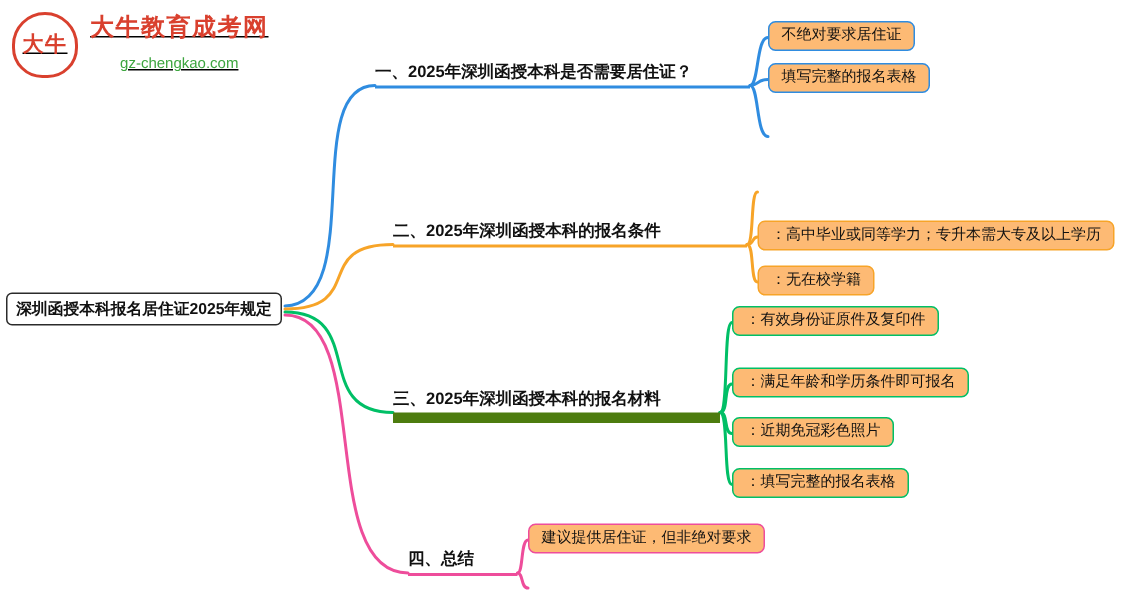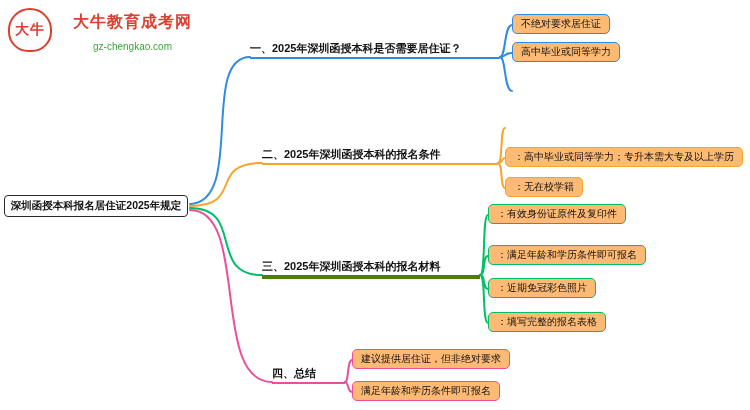--- a/index.html
+++ b/index.html
@@ -7,21 +7,21 @@
     position:relative;width:750px;height:410px;overflow:hidden;
     background:#ffffff;
     font-family:"Liberation Sans","DejaVu Sans",sans-serif;
   }
   .links{position:absolute;left:0;top:0;}
   .links path{fill:none;stroke-width:2;stroke-linecap:round;}
   .stroke-b1{stroke:#2f8ce0;} .stroke-b2{stroke:#f7a428;}
   .stroke-b3{stroke:#00bf66;} .stroke-b4{stroke:#ee4d9b;}
 
   
-  .logo{position:absolute;left:8px;top:8px;display:flex;align-items:flex-end;gap:21px;}
+  .logo{position:absolute;left:8px;top:8px;display:flex;align-items:flex-start;gap:8px;text-decoration:underline;}
   .logo-mark{
     width:40px;height:40px;border:2px solid #d9402e;border-radius:50% 50% 46% 46%;
     display:flex;align-items:center;justify-content:center;
     color:#d9402e;font-weight:bold;font-size:14px;letter-spacing:1px;background:#fff;
   }
   .logo-title{color:#d9402e;font-weight:bold;font-size:16px;letter-spacing:1px;}
   .logo-domain{color:#3da53f;font-size:10px;text-align:center;margin-top:8px;}
 
   
   .node-root{
@@ -29,21 +29,21 @@
     border:1.5px solid #2b2b2b;border-radius:4px;background:#fff;
     font-size:10.5px;font-weight:600;color:#111;
     display:flex;align-items:center;justify-content:center;white-space:nowrap;
   }
   .branch{
     position:absolute;height:16px;font-size:11px;font-weight:bold;color:#111;
     white-space:nowrap;line-height:14px;
   }
   .branch.b1{left:250px;top:41px;width:250px;border-bottom:2px solid #2f8ce0;}
   .branch.b2{left:262px;top:147px;width:236px;border-bottom:2px solid #f7a428;}
-  .branch.b3{left:262px;top:259px;width:218px;border-bottom:4px solid #4d7c0f;}
+  .branch.b3{left:262px;top:259px;width:218px;border-bottom:7px solid #4d7c0f;}
   .branch.b4{left:272px;top:366px;width:73px;border-bottom:2px solid #ee4d9b;}
 
   .leaf{
     position:absolute;background:#fdba74;color:#111;
     font-size:10px;line-height:14px;white-space:nowrap;
     padding:2px 8px;border-radius:5px;border:1.5px solid #999;
   }
   .leaf.c1{border-color:#2f8ce0;}
   .leaf.c2{border-color:#f7a428;}
   .leaf.c3{border-color:#00bf66;}
@@ -92,26 +92,25 @@
   </div>
 
   <div class="node-root">深圳函授本科报名居住证2025年规定</div>
 
   <div class="branch b1">一、2025年深圳函授本科是否需要居住证？</div>
   <div class="branch b2">二、2025年深圳函授本科的报名条件</div>
   <div class="branch b3">三、2025年深圳函授本科的报名材料</div>
   <div class="branch b4">四、总结</div>
 
   <div class="leaf c1" style="left:512px;top:14px">不绝对要求居住证</div>
-  <div class="leaf c1" style="left:512px;top:42px">高中毕业或同等学力</div>
+  <div class="leaf c1" style="left:512px;top:42px">填写完整的报名表格</div>
 
   <div class="leaf c2" style="left:505px;top:147px">：高中毕业或同等学力；专升本需大专及以上学历</div>
   <div class="leaf c2" style="left:505px;top:177px">：无在校学籍</div>
 
   <div class="leaf c3" style="left:488px;top:204px">：有效身份证原件及复印件</div>
   <div class="leaf c3" style="left:488px;top:245px">：满足年龄和学历条件即可报名</div>
   <div class="leaf c3" style="left:488px;top:278px">：近期免冠彩色照片</div>
   <div class="leaf c3" style="left:488px;top:312px">：填写完整的报名表格</div>
 
   <div class="leaf c4" style="left:352px;top:349px">建议提供居住证，但非绝对要求</div>
-  <div class="leaf c4" style="left:352px;top:381px">满足年龄和学历条件即可报名</div>
 
 </div>
 
 </body></html>

